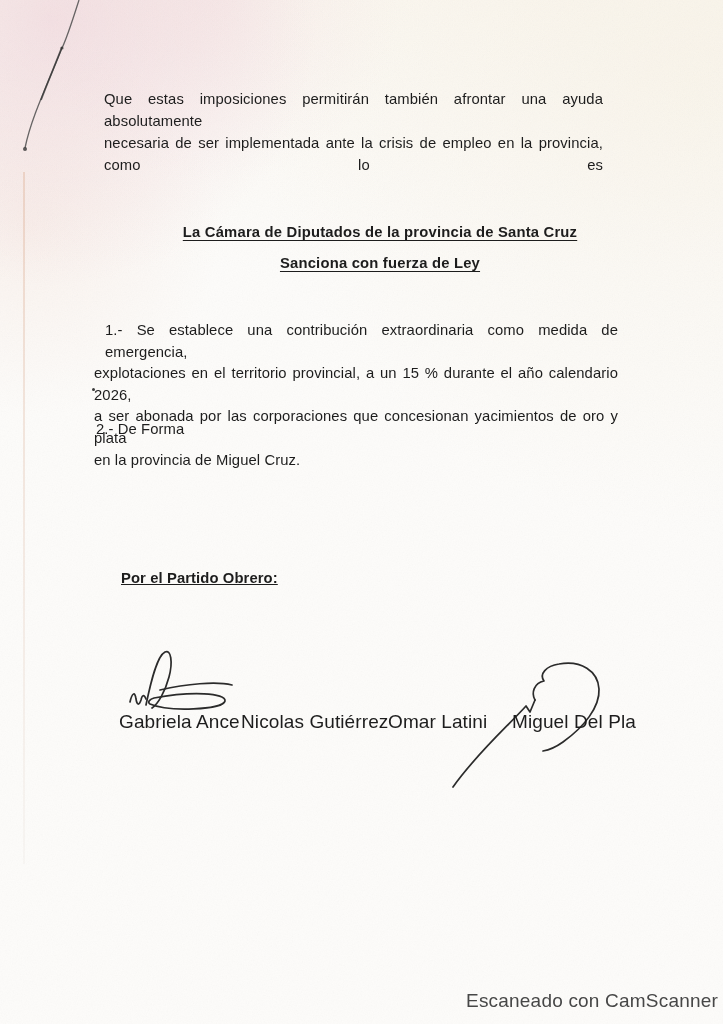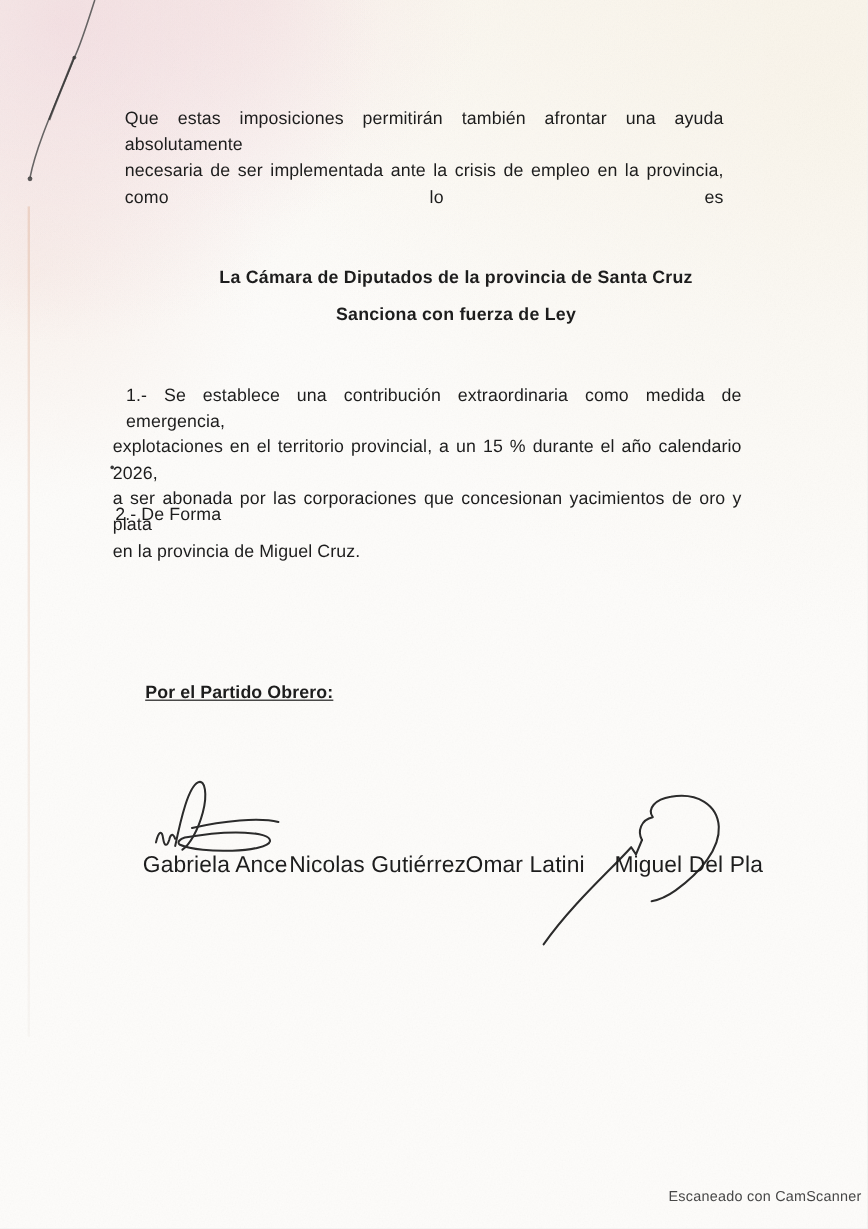--- a/index.html
+++ b/index.html
@@ -31,20 +31,21 @@
   .crease{position:absolute;left:0;top:0;pointer-events:none;}
 
   .body-text{position:absolute;font-size:14.8px;line-height:22px;letter-spacing:0.1px;}
   .jline{text-align:justify;text-align-last:justify;}
   .lastline{text-align:left;}
 
   .intro{top:88px;left:104px;width:499px;}
   .headings{top:221px;left:0;width:760px;text-align:center;font-weight:bold;font-size:14.8px;}
   .headings .h-line{
     display:inline-block;
+    text-decoration:underline;
     text-decoration-thickness:1.4px;
     text-underline-offset:3px;
     letter-spacing:0.2px;
   }
   .h2-wrap{margin-top:9px;}
   .article1{top:320px;left:94px;width:524px;line-height:21.6px;}
   .article1 .indent{padding-left:11px;}
   .article2{top:418px;left:96px;}
   .stray-dot{position:absolute;left:92px;top:388px;width:3px;height:3px;border-radius:50%;background:#3a3a3a;}
 
@@ -54,21 +55,21 @@
   .sig path{fill:none;stroke:#2b2b2b;stroke-width:1.7;stroke-linecap:round;stroke-linejoin:round;}
 
   .name{position:absolute;top:711px;font-size:19px;letter-spacing:0.1px;white-space:nowrap;}
   .name-0{left:119px;}
   .name-1{left:241px;}
   .name-2{left:388px;}
   .name-3{left:512px;}
 
   .watermark{
     position:absolute;top:990px;right:5px;
-    font-size:12px;color:#474747;letter-spacing:0.2px;text-align:center;
+    font-size:19px;color:#474747;letter-spacing:0.2px;text-align:center;
   }
 </style>
 </head>
 <body>
 
 <div class="page">
 
   <div class="tint"></div>
 
   <svg class="noise" width="723" height="1024" aria-hidden="true">

